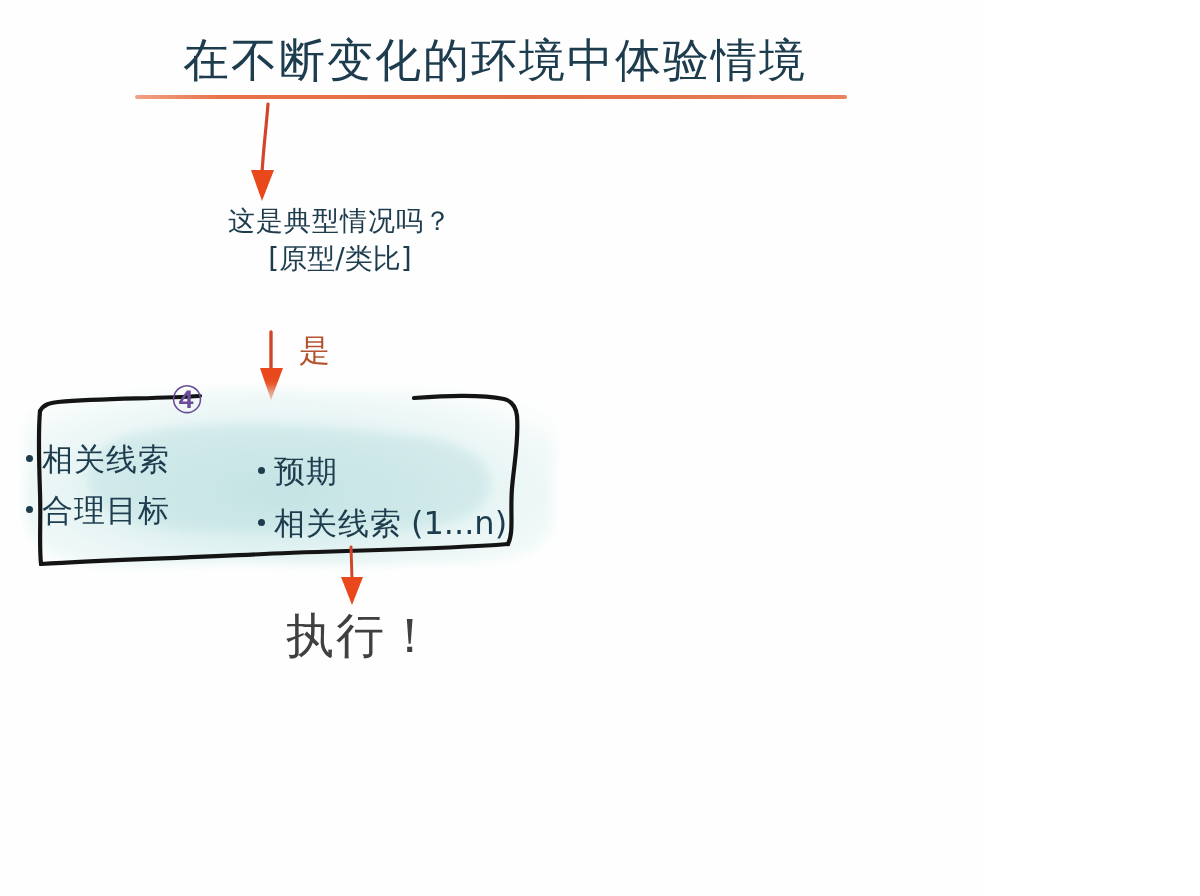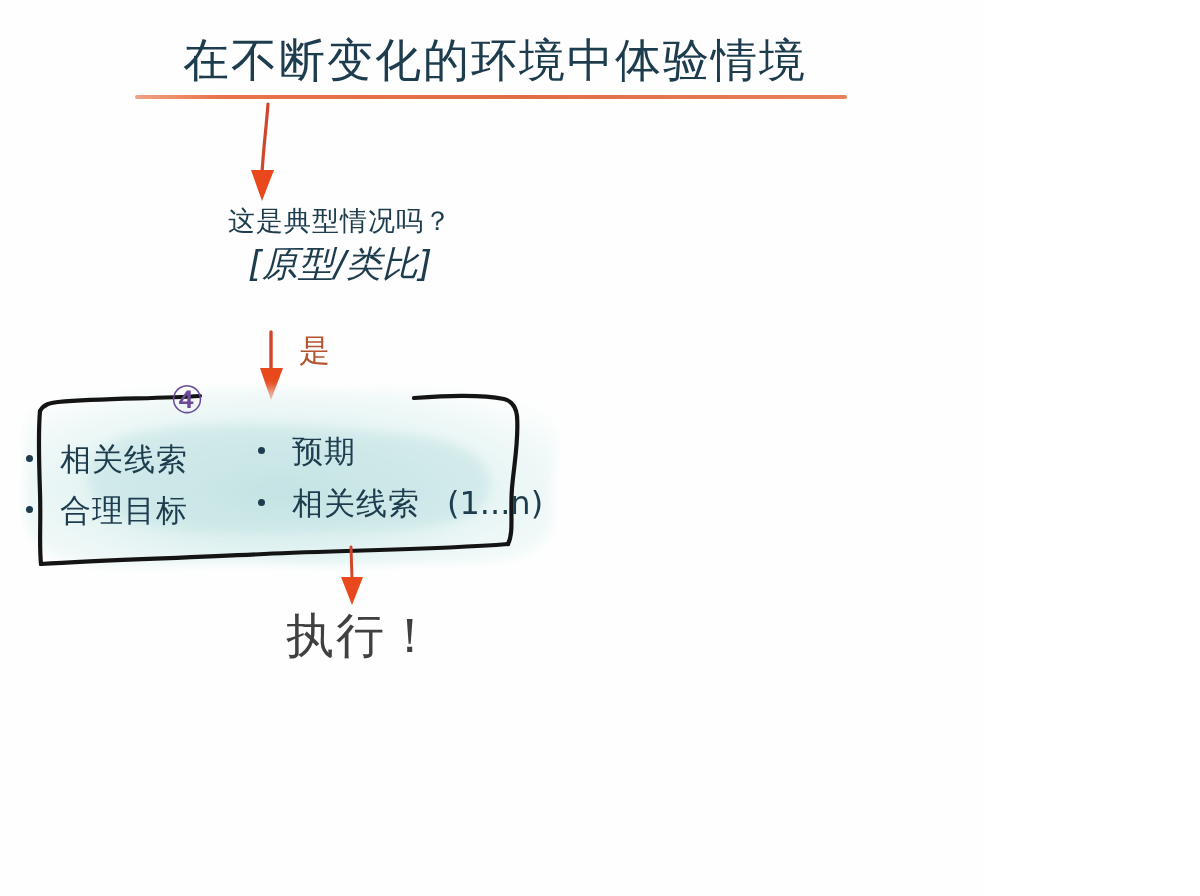--- a/index.html
+++ b/index.html
@@ -54,26 +54,25 @@
     text-align: center;
     color: #1d3c4e;
   }
   #question-line1 {
     font-size: 27px;
     letter-spacing: 1px;
     line-height: 1.2;
     white-space: nowrap;
   }
   #question-line2 {
-    font-size: 36px;
+    font-size: 28px;
     letter-spacing: 0px;
     line-height: 1.25;
     margin-top: 4px;
     white-space: nowrap;
-    font-style: italic;
   }
 
   
   #yes-label {
     position: absolute;
     left: 299px;
     top: 330px;
     font-size: 31px;
     color: #b5532e;
     letter-spacing: 1px;
@@ -121,25 +120,25 @@
     line-height: 1;
     color: #6b4c9a;
   }
 
   
   .bullet-col {
     position: absolute;
     color: #1d3c4e;
   }
   #bullet-col-left { left: 26px; top: 444px; }
-  #bullet-col-right { left: 258px; top: 436px; }
+  #bullet-col-right { left: 258px; top: 456px; }
   .bullet-item {
     display: flex;
     align-items: baseline;
-    gap: 27px;
+    gap: 9px;
     font-size: 31px;
     letter-spacing: 1px;
     line-height: 1.0;
     white-space: nowrap;
     margin-bottom: 20px;
   }
   .bullet-dot {
     width: 7px;
     height: 7px;
     border-radius: 50%;

